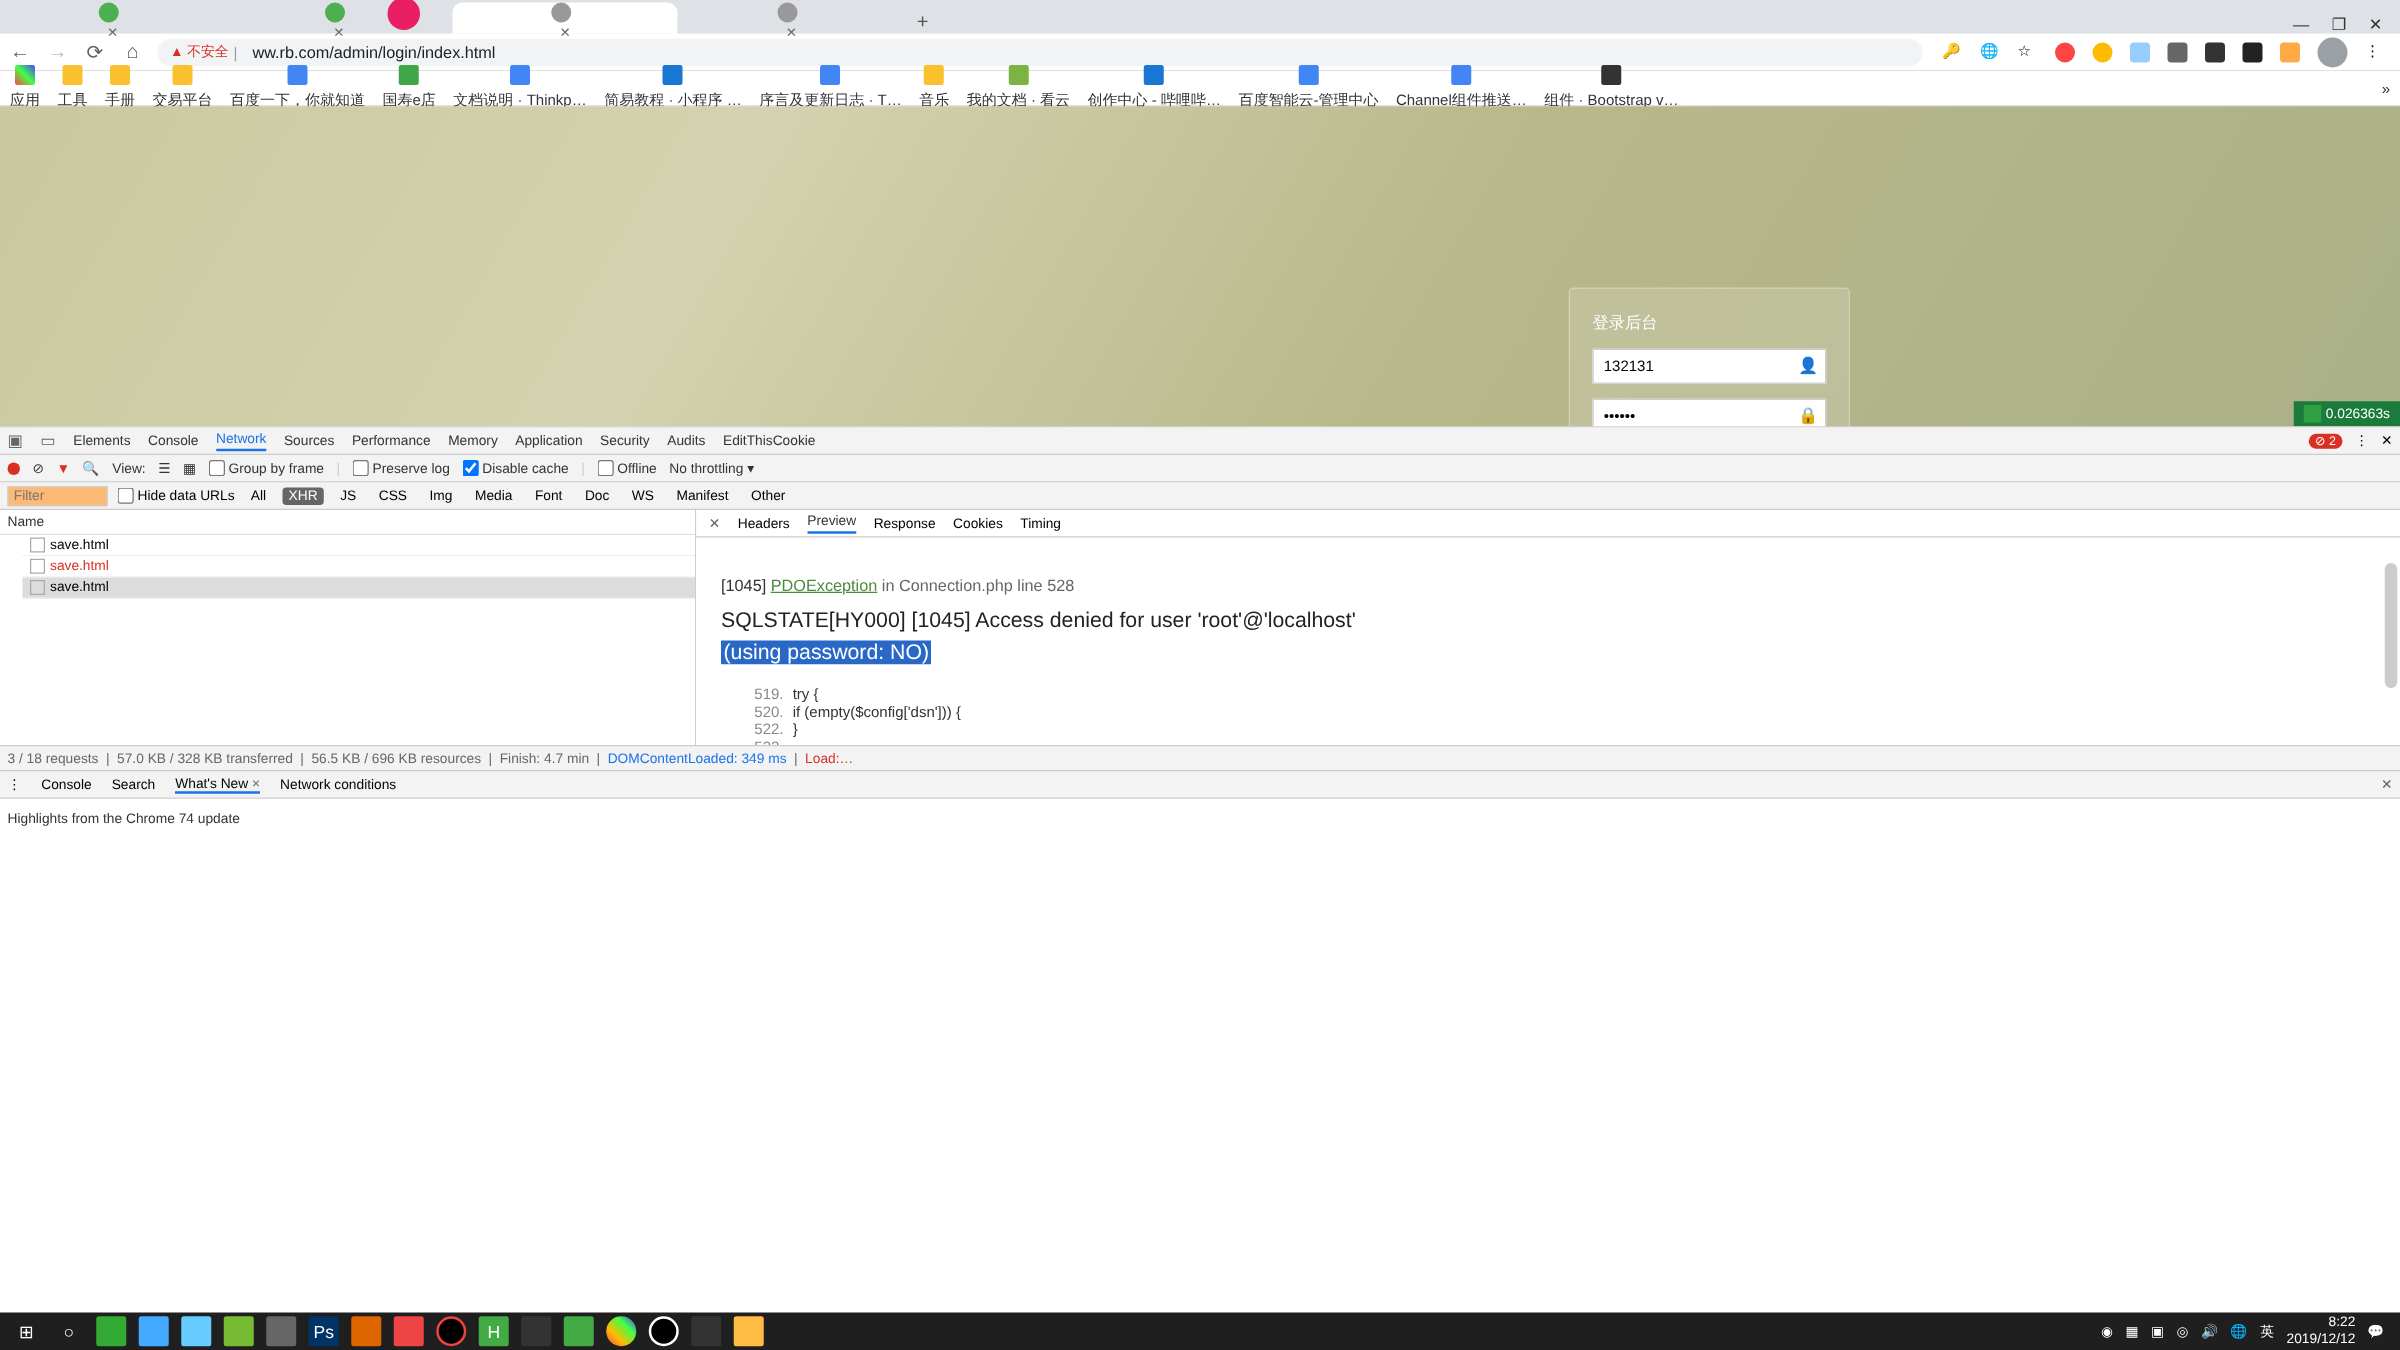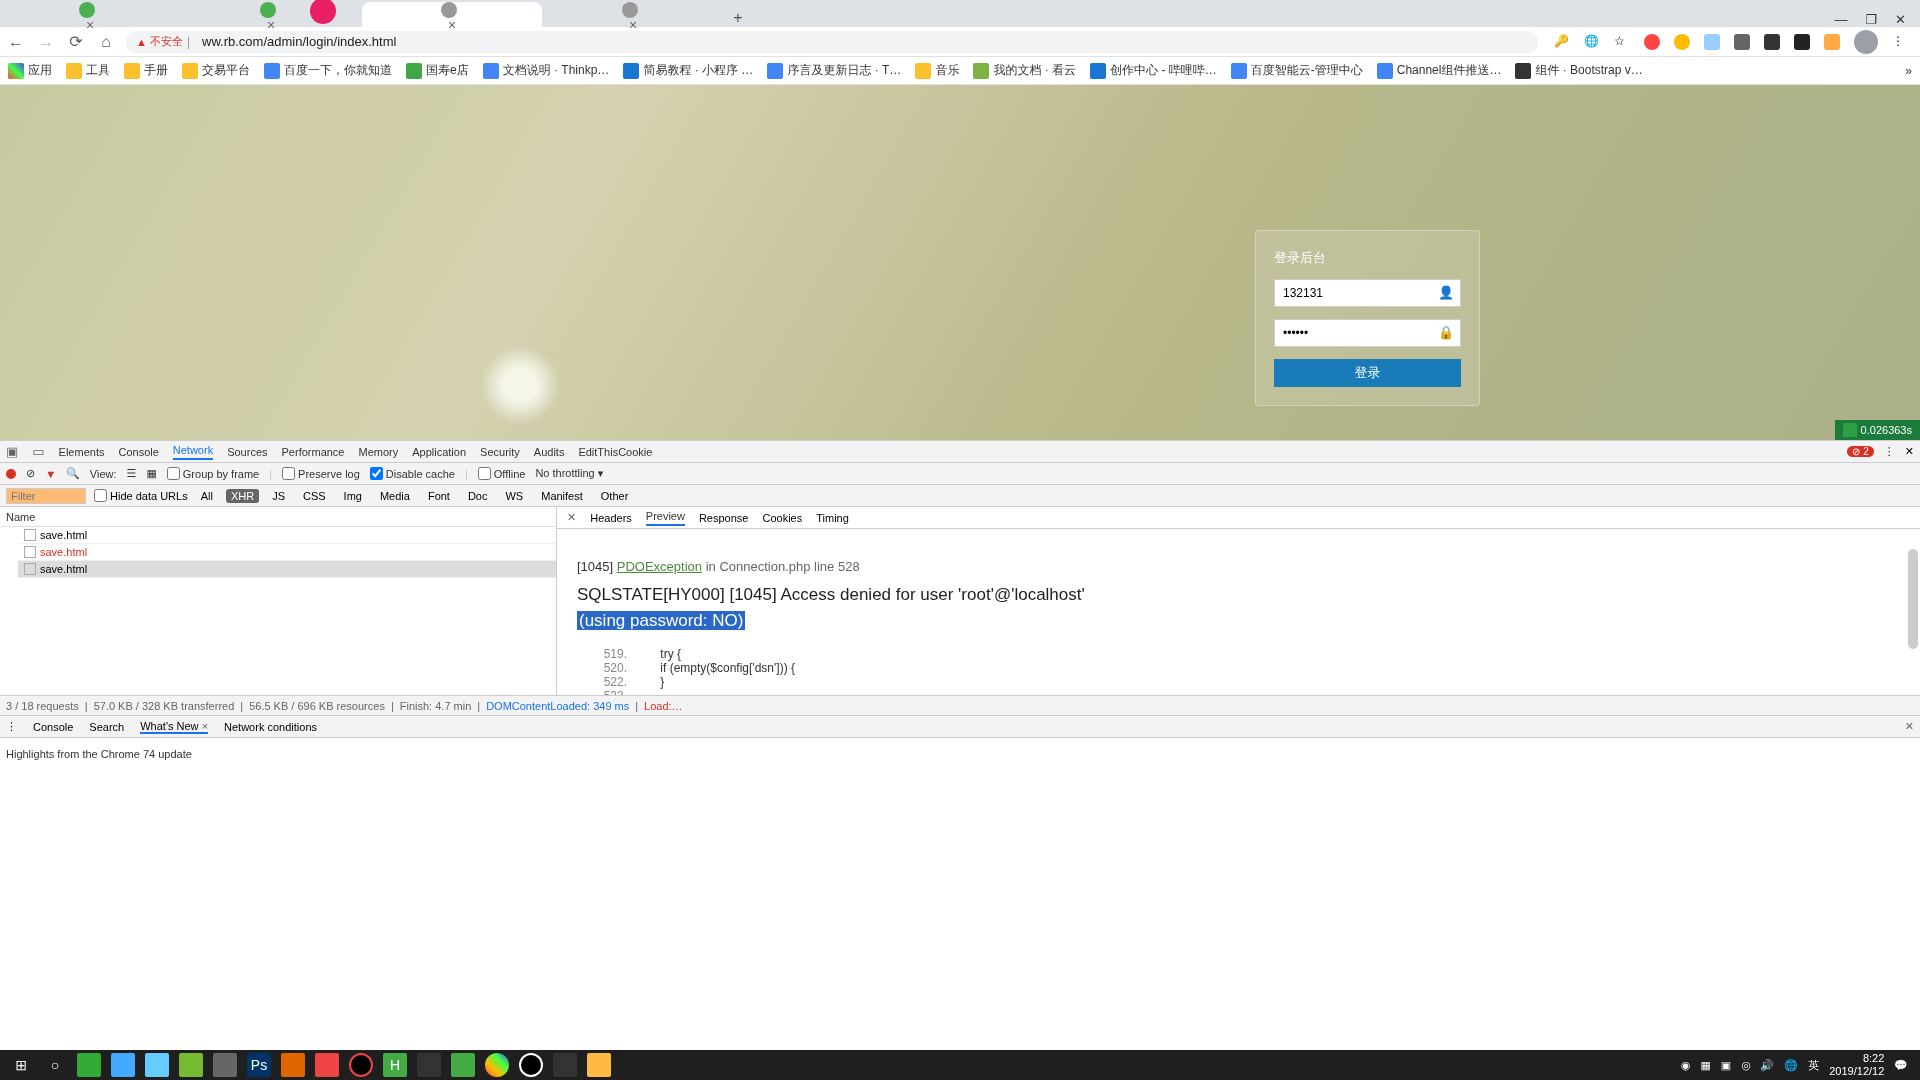--- a/index.html
+++ b/index.html
@@ -22,31 +22,31 @@
 .nav-btn { width: 20px; text-align: center; color: #5f6368; font-size: 16px; }
 .addr-box { flex: 1; height: 22px; display: flex; align-items: center; background: #f1f3f4; border-radius: 12px; padding: 0 10px; }
 .insecure { color: #d93025; font-size: 11px; display: flex; align-items: center; gap: 3px; }
 .url { margin-left: 8px; font-size: 13px; color: #202124; }
 .addr-right { display: flex; gap: 14px; padding: 0 6px; align-items: center; }
 .addr-right span { width: 16px; height: 16px; display: inline-block; }
 .avatar-circle { width: 24px; height: 24px; background: #9aa0a6; border-radius: 50%; }
 
 
 .bookmarks { height: 28px; background: #fff; border-bottom: 1px solid #e0e0e0; display: flex; align-items: center; padding: 0 8px; gap: 14px; }
-.bm { display: flex; align-items: center; gap: 4px; font-size: 12px; color: #333; cursor: pointer; white-space: nowrap; }
+.bm { display: flex; align-items: center; gap: 4px; font-size: 12px; color: #333; cursor: pointer; white-space: nowrap; flex-direction: column; }
 .bm .bi { width: 16px; height: 16px; background: #fbc02d; border-radius: 2px; }
 .bm .bi.c0 { background: #7cb342; }
 .bm .bi.c1 { background: #4285f4; }
 .bm .bi.c2 { background: #1976d2; }
 .bm .bi.c3 { background: #41a746; }
 .bm .bi.c4 { background: #333; }
 .bm-more { margin-left: auto; color: #333; }
 
 
-.page { height: 355px; background: linear-gradient(120deg, #c8c9a0 0%, #d4d2b0 30%, #b8b88a 60%, #aab088 100%); position: relative; overflow: hidden; }
+.page { height: 256px; background: linear-gradient(120deg, #c8c9a0 0%, #d4d2b0 30%, #b8b88a 60%, #aab088 100%); position: relative; overflow: hidden; }
 .page::before { content:""; position:absolute; left:480px; top:260px; width:80px; height:80px; background: radial-gradient(circle, #f5f5e8 30%, transparent 70%); border-radius:50%; }
 .login-box { position: absolute; right: 440px; top: 145px; width: 225px; background: rgba(255,255,255,0.15); border: 1px solid rgba(255,255,255,0.3); border-radius: 4px; padding: 18px; }
 .login-title { color: #fff; font-size: 13px; margin-bottom: 12px; }
 .login-field { position: relative; margin-bottom: 12px; }
 .login-field input { width: 100%; height: 28px; border: 1px solid #ccc; padding: 0 28px 0 8px; font-size: 12px; }
 .login-field .ficon { position: absolute; right: 6px; top: 6px; color: #666; font-size: 13px; }
 .login-btn { width: 100%; height: 28px; background: #1a7bb9; color: #fff; border: none; font-size: 13px; cursor: pointer; }
 .perf-badge { position: absolute; right: 0; bottom: 0; background: #1a7b3a; color: #fff; padding: 3px 8px; font-size: 11px; display:flex; align-items:center; gap:4px;}
 .perf-badge::before{content:""; width:14px; height:14px; background:#2ea043; display:inline-block;}
 
@@ -82,21 +82,21 @@
 .dtr-tab { cursor: pointer; }
 .dtr-tab.active { border-bottom: 2px solid #1a73e8; color: #333; padding-bottom: 2px; }
 .preview-pane { flex: 1; overflow: auto; padding: 30px 20px; font-family: Consolas, monospace; font-size: 13px; background: #fff; position: relative; }
 .preview-scroll { position: absolute; right: 2px; top: 20px; width: 10px; height: 100px; background: #ccc; border-radius: 5px; }
 .exc-line { color: #666; }
 .exc-line .code { color: #333; }
 .exc-line .link { color: #4b8b3b; text-decoration: underline; }
 .exc-msg { margin-top: 8px; font-size: 17px; line-height: 1.5; color: #222; }
 .hl { background: #2968c7; color: #fff; padding: 0 2px; }
 .code-block { margin-top: 14px; font-size: 12px; }
-.code-block .ln { color: #888; display: inline-block; width: 50px; text-align: right; margin-right: 30px; }
+.code-block .ln { color: #888; display: inline-block; width: 50px; text-align: right; margin-right: 4px; }
 .code-block .cl { color: #333; }
 
 .dt-status { height: 20px; border-top: 1px solid #ccc; padding: 0 6px; font-size: 11px; display: flex; align-items: center; gap: 6px; color: #666; background: #f3f3f3; }
 .dt-status .lk { color: #1a73e8; }
 .dt-status .lk2 { color: #d93025; }
 
 .dt-drawer { height: 22px; border-top: 1px solid #ccc; display: flex; align-items: center; gap: 16px; padding: 0 6px; font-size: 11px; background: #f3f3f3; }
 .dt-drawer .dtab { cursor: pointer; }
 .dt-drawer .dtab.active { border-bottom: 2px solid #1a73e8; }
 .dt-drawer .cx { color: #666; font-size: 11px; }

